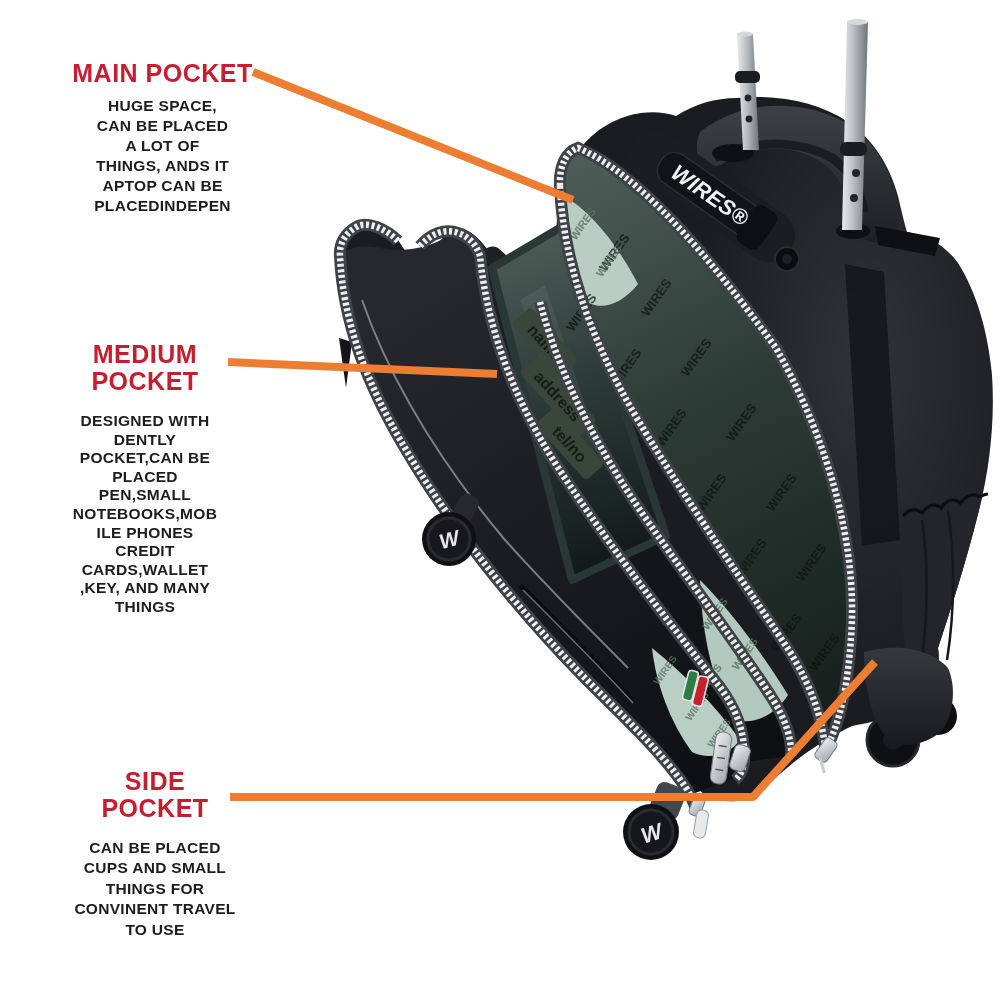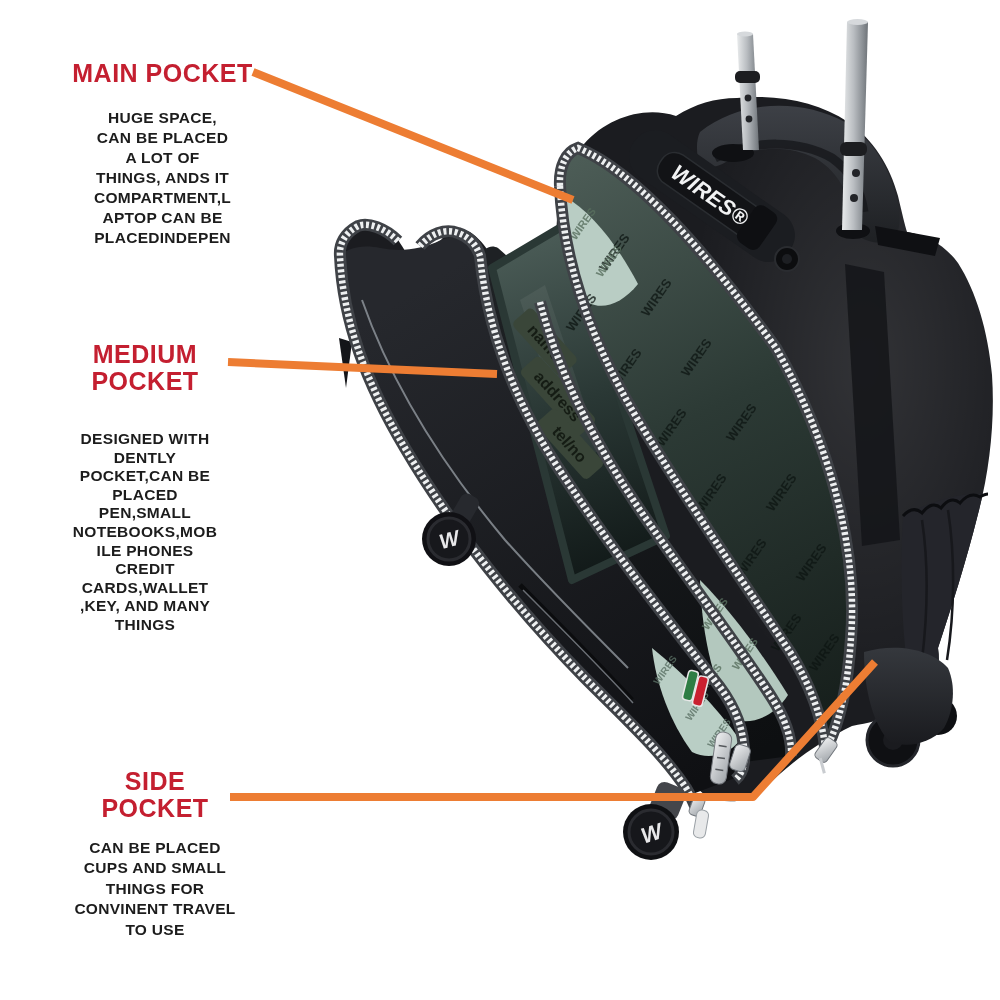--- a/index.html
+++ b/index.html
@@ -1,21 +1,21 @@
 <!DOCTYPE html>
 <html><head>
 <meta charset="utf-8">
 <style>
   html,body{margin:0;padding:0;background:#fff;}
   #stage{position:relative;width:1000px;height:1000px;background:#fff;overflow:hidden;
          font-family:"Liberation Sans", sans-serif;}
   .ann{position:absolute;text-align:center;}
   .ann-title .ln{font-weight:bold;font-size:25px;line-height:27px;color:#C41F30;letter-spacing:.5px;}
   #ann-main .ann-title .ln{line-height:30px;}
-  .ann-body{margin-top:20px;}
+  .ann-body{margin-top:8px;}
   .ann-body .ln{font-weight:bold;font-size:15.5px;color:#1c1c1c;letter-spacing:.3px;}
   #ann-main  .ann-body .ln{line-height:20px;}
   #ann-medium .ann-body .ln{line-height:18.6px;}
   #ann-side  .ann-body .ln{line-height:20.4px;}
   #art{position:absolute;left:0;top:0;}
 </style>
 </head>
 <body>
 
 <div id="stage">
@@ -252,31 +252,30 @@
 
   <div class="ann" id="ann-main" style="left:60px;top:58px;width:205px;">
     <div class="ann-title">
         <div class="ln">MAIN POCKET</div>
       </div>
     <div class="ann-body">
         <div class="ln">HUGE SPACE,</div>
         <div class="ln">CAN BE PLACED</div>
         <div class="ln">A LOT OF</div>
         <div class="ln">THINGS, ANDS IT</div>
-        <div class="ln">COMPARTMENT,L</div>
         <div class="ln">APTOP CAN BE</div>
         <div class="ln">PLACEDINDEPEN</div>
       </div>
   </div>
   <div class="ann" id="ann-medium" style="left:45px;top:341px;width:200px;">
     <div class="ann-title">
         <div class="ln">MEDIUM</div>
         <div class="ln">POCKET</div>
       </div>
-    <div class="ann-body" style="margin-top:35px;">
+    <div class="ann-body" style="margin-top:17px;">
         <div class="ln">DESIGNED WITH</div>
         <div class="ln">DENTLY</div>
         <div class="ln">POCKET,CAN BE</div>
         <div class="ln">PLACED</div>
         <div class="ln">PEN,SMALL</div>
         <div class="ln">NOTEBOOKS,MOB</div>
         <div class="ln">ILE PHONES</div>
         <div class="ln">CREDIT</div>
         <div class="ln">CARDS,WALLET</div>
         <div class="ln">,KEY, AND MANY</div>

